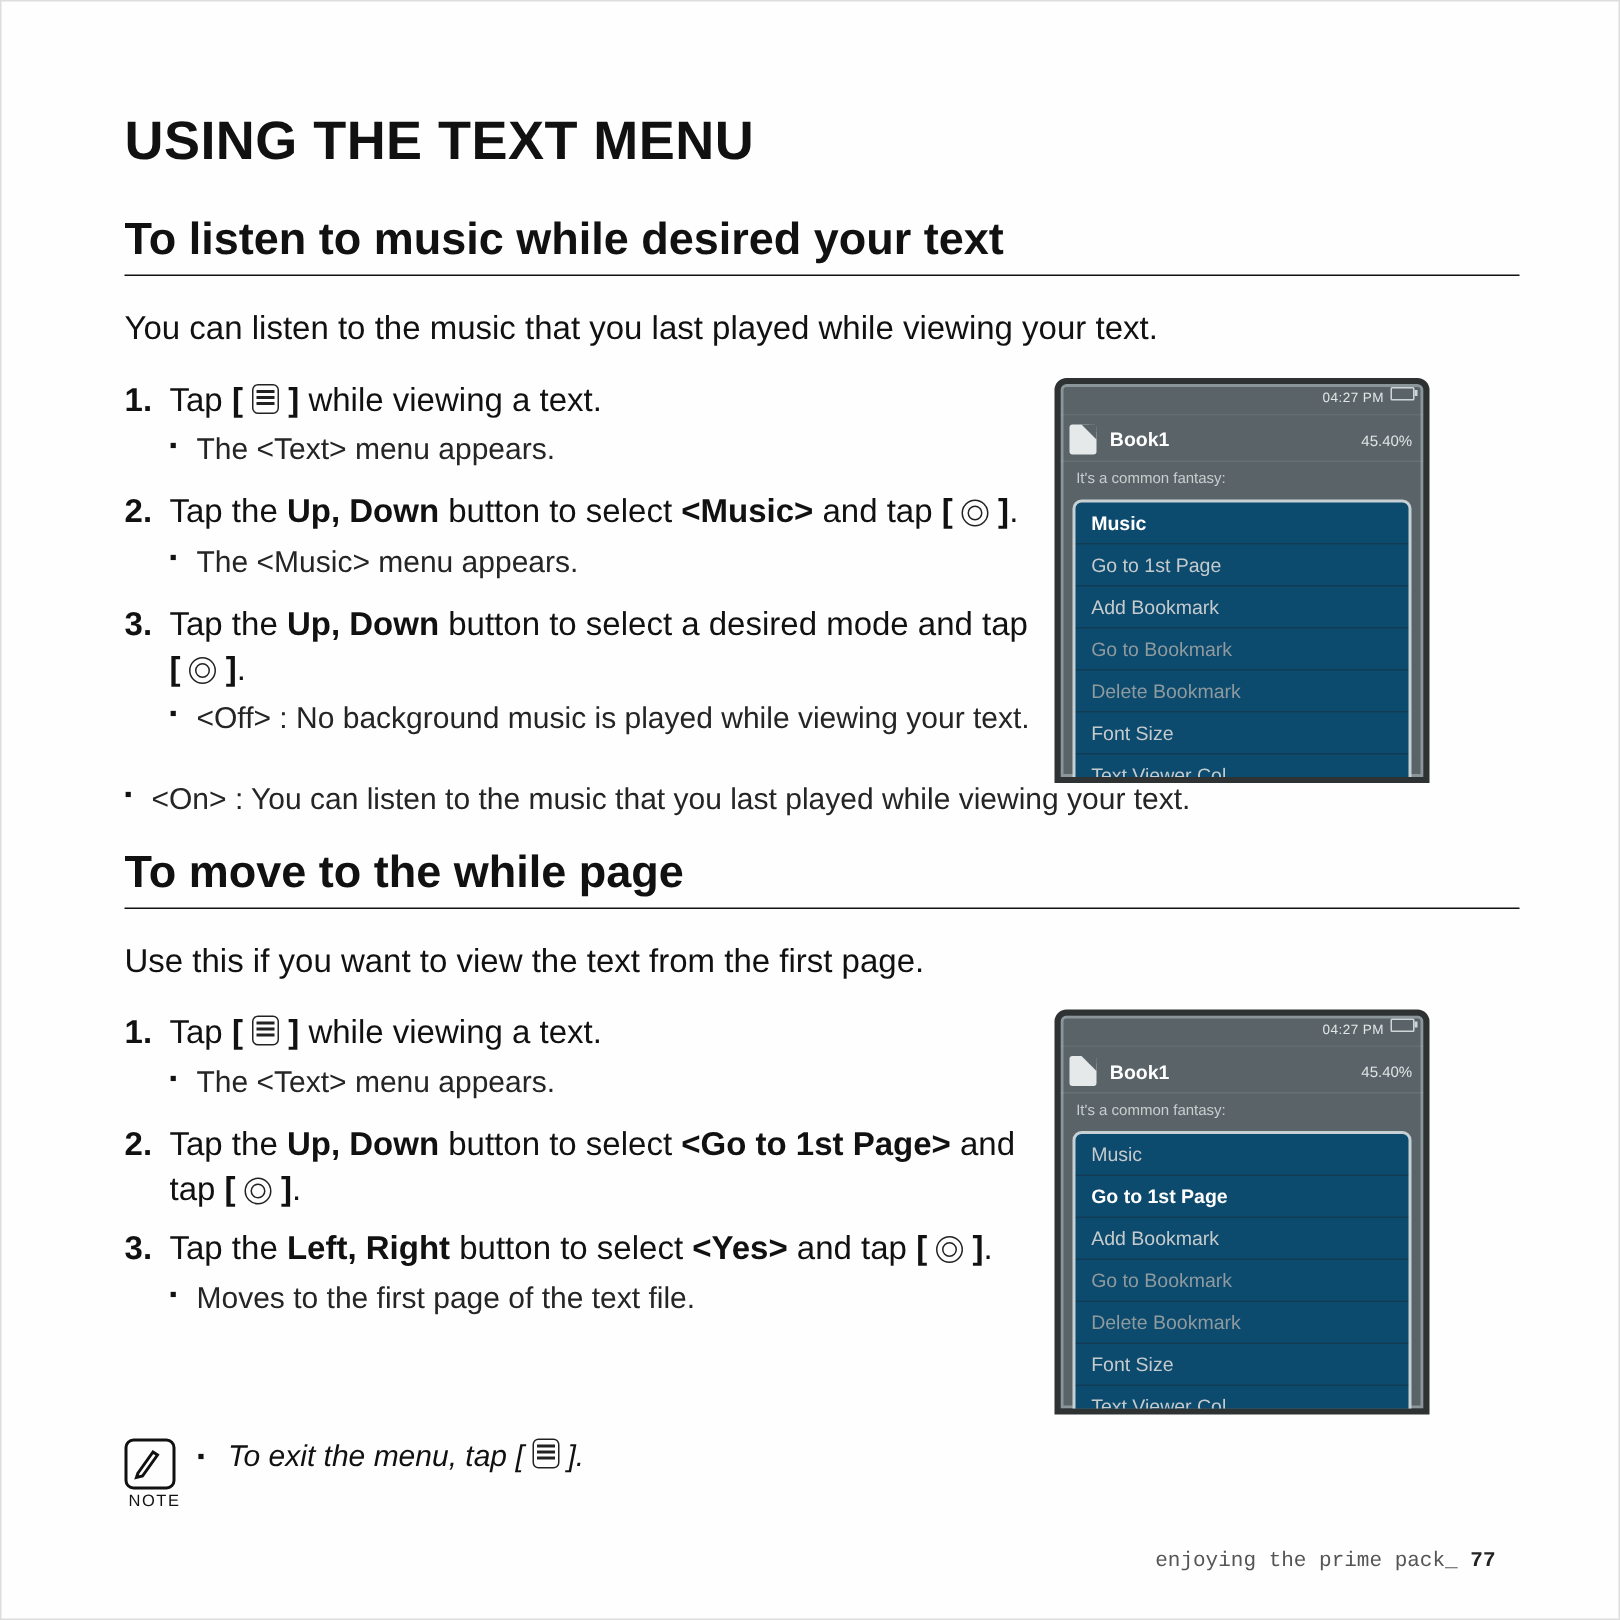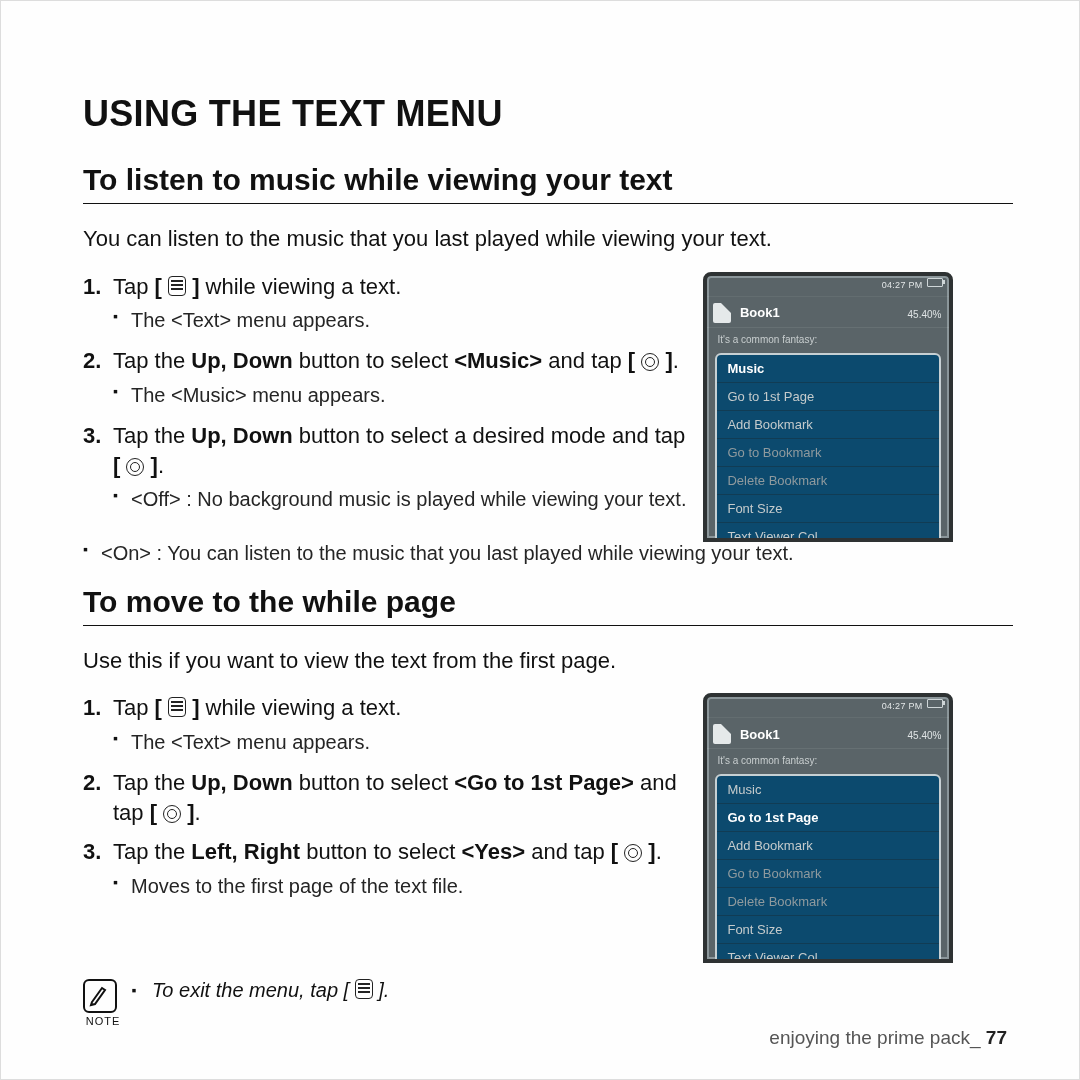--- a/index.html
+++ b/index.html
@@ -5,35 +5,35 @@
   :root{
     --ink:#111;
     --mute:#555;
     --gray:#6E7374;
     --device-bg:#5a6468;
     --device-border:#717b80;
     --device-dark:#4a5256;
     --hr:#333;
   }
   html,body{margin:0;padding:0;background:#f5f5f5;font-family:Arial,Helvetica,sans-serif;color:var(--ink);}
-  .sheet{width:1080px;height:1080px;box-sizing:border-box;background:#fefefe;border:1px solid #ddd;margin:0 auto;padding:92px 66px 40px 82px;position:relative;}
+  .sheet{width:1080px;height:1080px;box-sizing:border-box;background:#fefefe;border:1px solid #ddd;margin:0 auto;padding:72px 66px 40px 82px;position:relative;}
   .h1{font-weight:700;font-size:36px;letter-spacing:0.3px;}
   .h2{font-weight:700;font-size:30px;margin-top:28px;border-bottom:1.5px solid var(--ink);padding-bottom:6px;}
   .intro{font-size:22px;margin-top:20px;line-height:1.35;}
   .cols{margin-top:18px;}
   .left{display:inline-block;vertical-align:top;width:610px;}
   .right{display:inline-block;vertical-align:top;width:290px;margin-left:6px;}
   ol.steps{margin:0;padding-left:0;list-style:none;counter-reset:step;}
   ol.steps>li{counter-increment:step;font-size:22px;line-height:1.35;margin:0 0 10px 0;padding-left:30px;position:relative;}
   ol.steps>li::before{content:counter(step) ".";font-weight:700;position:absolute;left:0;top:0;}
   ul.sub{list-style:none;margin:6px 0 12px 0;padding:0;}
   ul.sub>li{font-size:20px;line-height:1.35;color:#252525;padding-left:18px;position:relative;margin:2px 0;}
   ul.sub>li::before{content:"▪";position:absolute;left:0;top:0;font-size:14px;color:#111;}
   .full{width:908px;}
-  .footer{position:absolute;right:72px;bottom:30px;font-size:19px;color:#555;}
+  .footer{position:absolute;right:82px;bottom:30px;font-size:14px;color:#555;font-family:Liberation Mono, monospace;}
   .footer .pg{font-weight:700;color:#222;}
   .note-row{margin-top:16px;}
   .note-ico{display:inline-block;vertical-align:middle;width:30px;height:30px;border:2px solid #111;border-radius:6px;position:relative;margin-right:6px;}
   .note-ico svg{position:absolute;left:3px;top:1px;}
   .note-label{font-size:11px;letter-spacing:1px;display:block;text-align:center;margin-top:2px;}
   .note-text{display:inline-block;vertical-align:middle;font-size:20px;padding-left:4px;font-style:italic;}
   .note-text::before{content:"▪";font-size:14px;margin-right:10px;position:relative;top:-2px;}
   
   .pill{display:inline-block;border:1.5px solid #222;border-radius:4px;padding:0 3px;height:18px;vertical-align:-2px;line-height:16px;}
   .pill.menu{width:10px;position:relative;}
@@ -58,21 +58,21 @@
   .dev-item.sel{color:#fff;font-weight:700;}
   .dev-item.dim{color:#8f9a9e;}
 </style>
 </head>
 <body>
 
 <div class="sheet">
 
   <div class="h1">USING THE TEXT MENU</div>
 
-  <div class="h2">To listen to music while viewing your text</div>
+  <div class="h2">To listen to music while desired your text</div>
   <div class="intro">You can listen to the music that you last played while viewing your text.</div>
 
   <div class="cols">
     <div class="left">
       <ol class="steps">
         <li>
           <span>Tap </span><b>[ <span class="pill menu"></span> ]</b><span> while viewing a text.</span>
           <ul class="sub">
               <li>The &lt;Text&gt; menu appears.</li>
             </ul>

